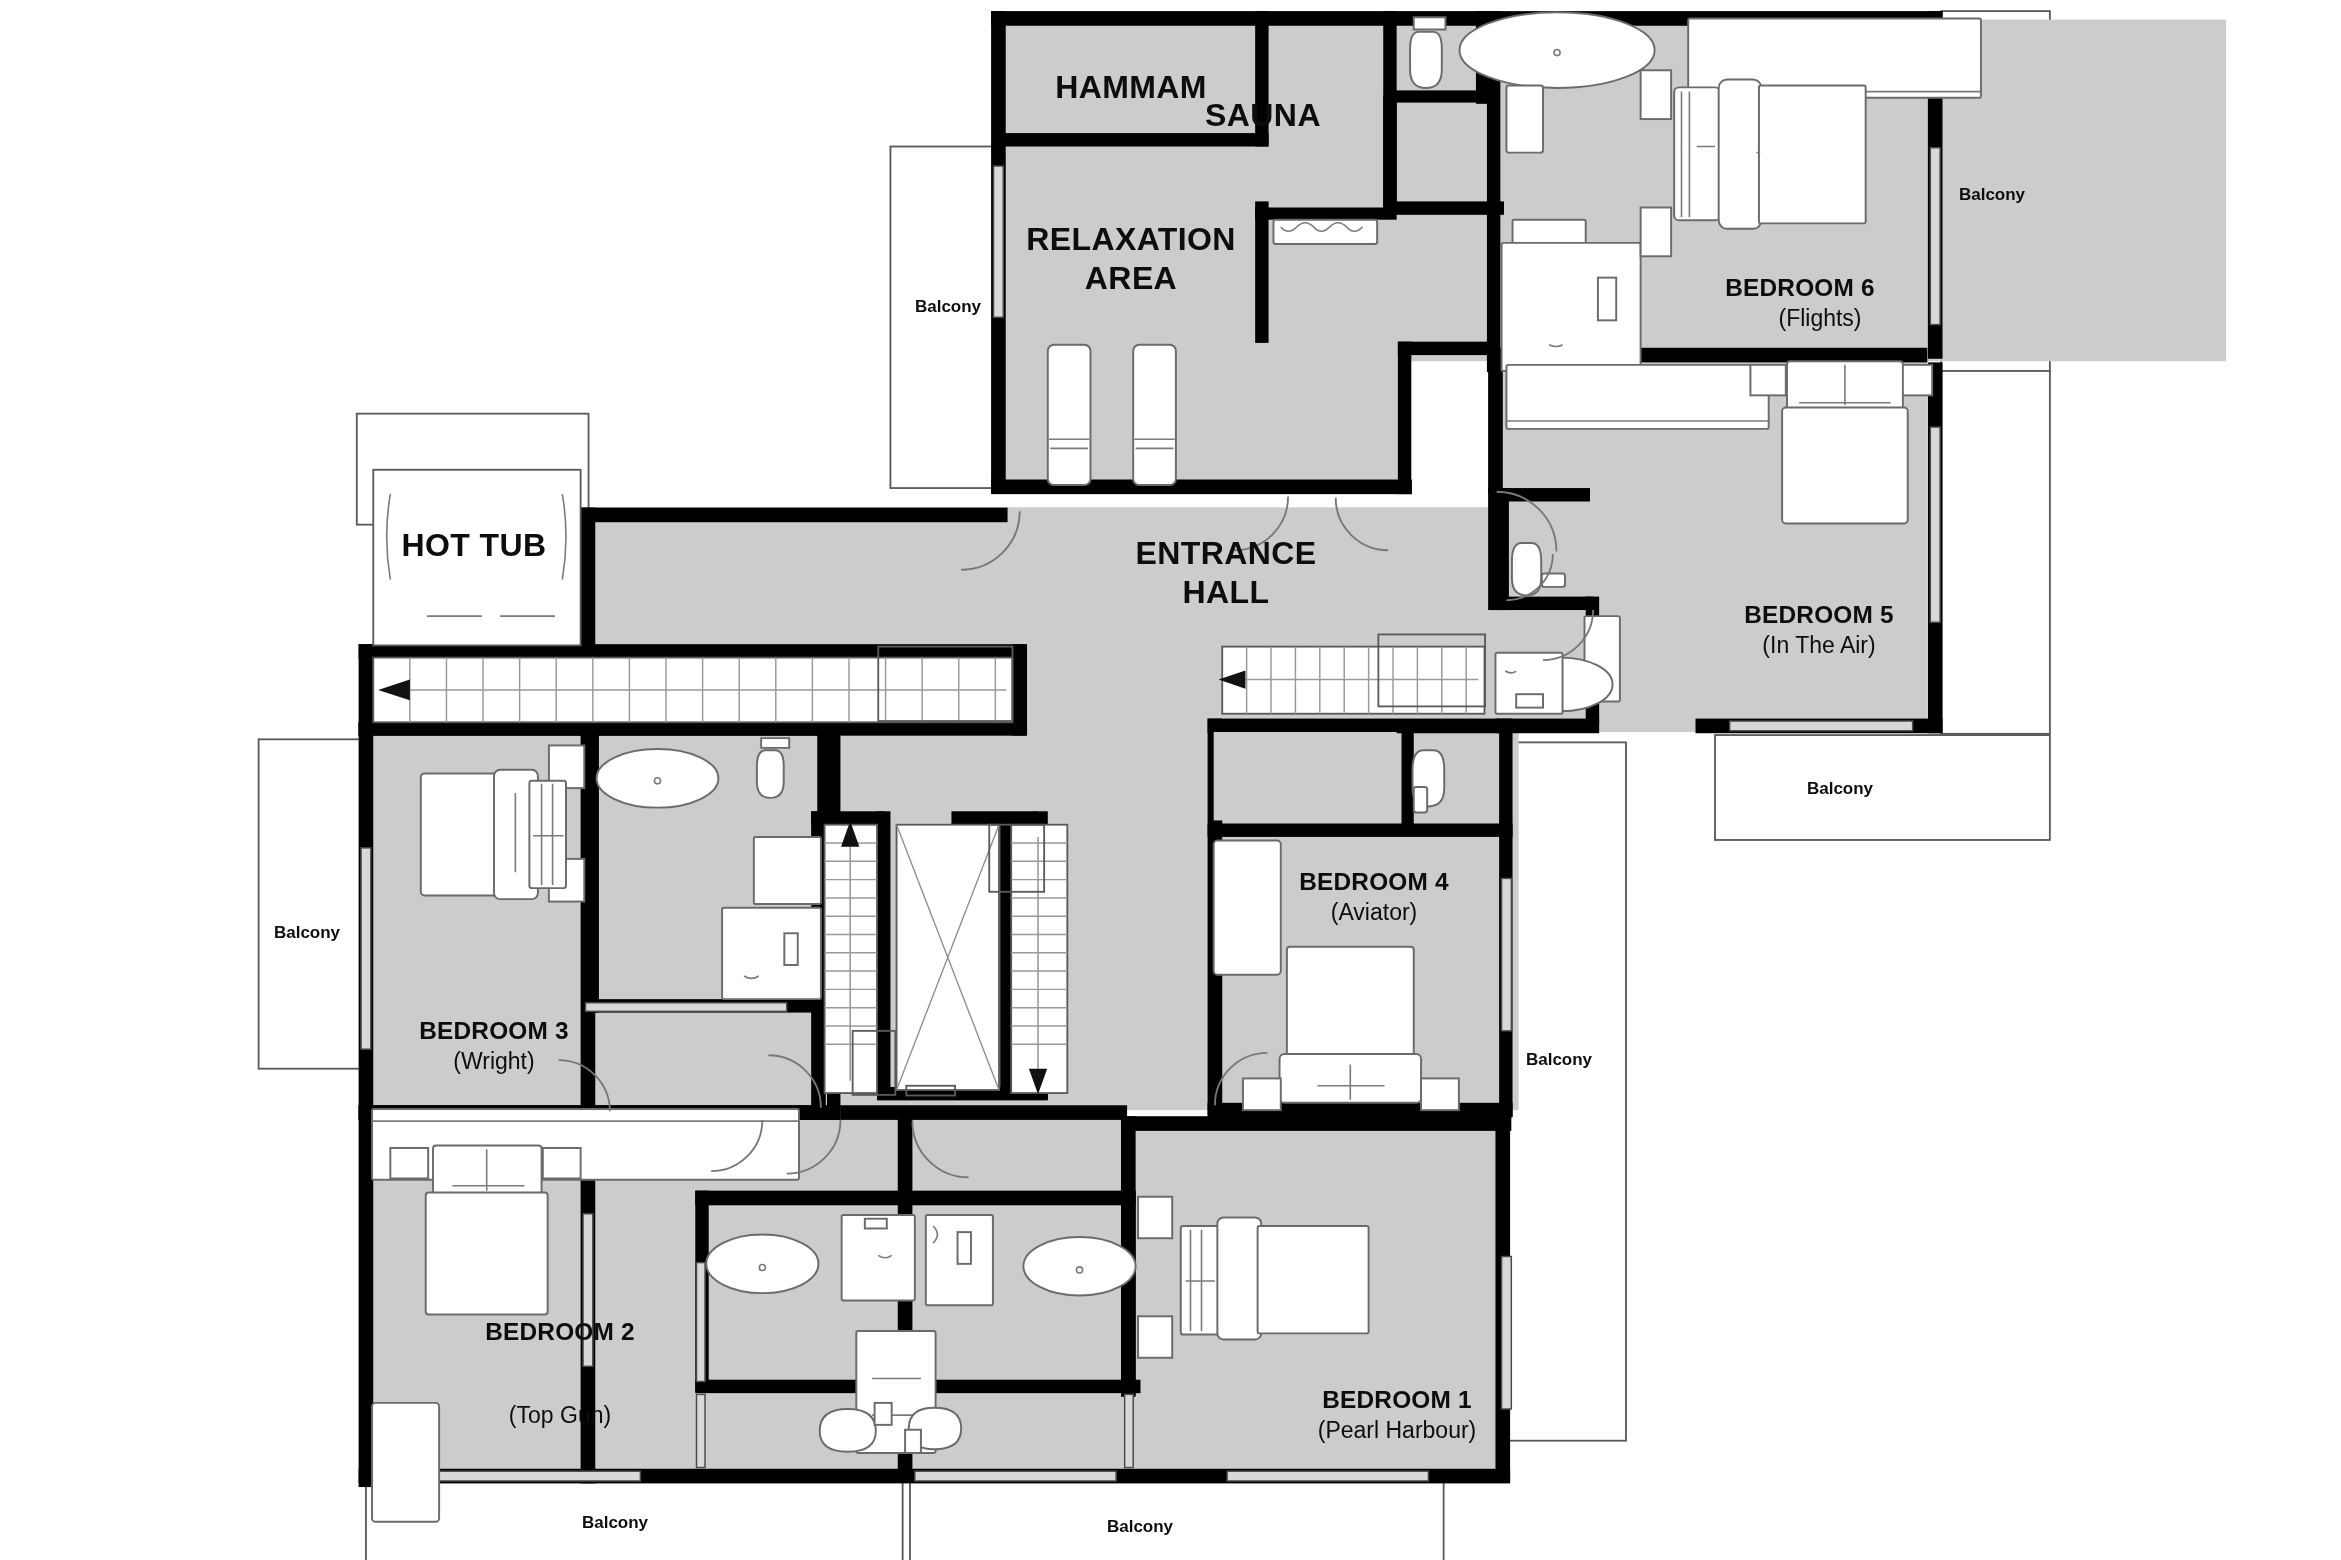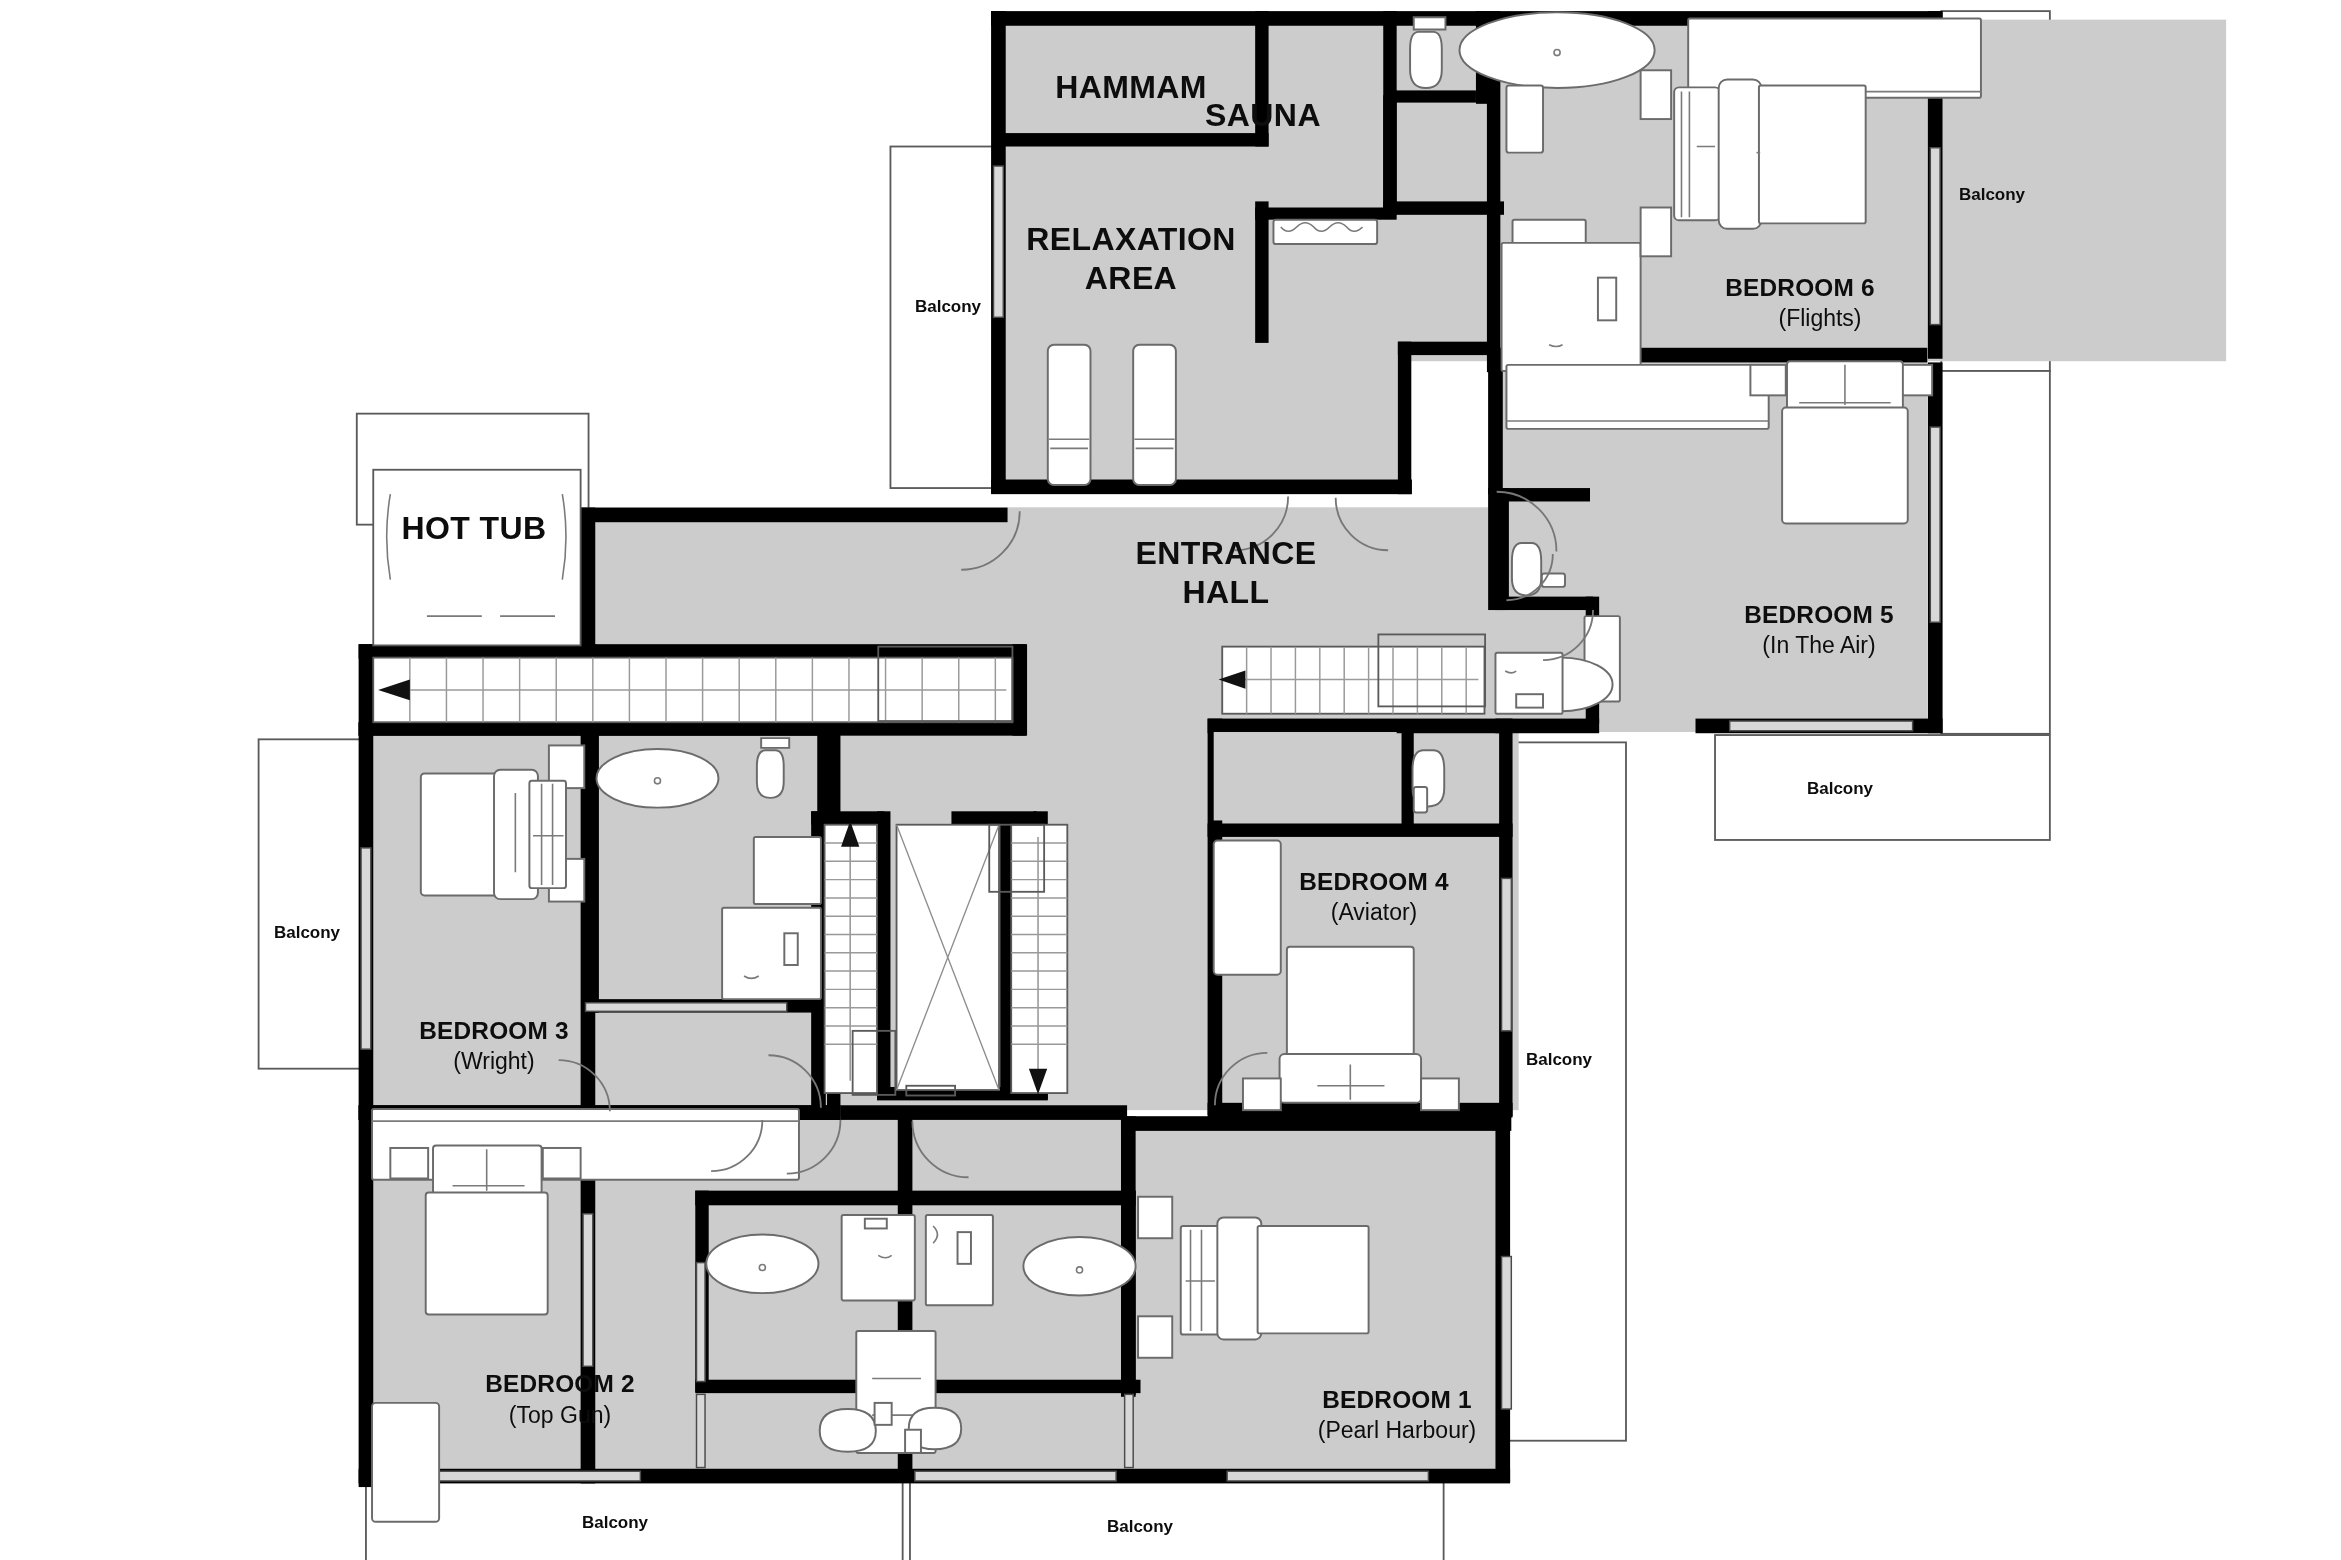--- a/index.html
+++ b/index.html
@@ -374,35 +374,35 @@
     <path d="M1496 1838 a92 92 0 0 0 92 92"></path>
     <path d="M1250 1836 a84 84 0 0 1 -84 84"></path>
   </g>
 
 </svg>
 
 <div class="lbl big ctr" style="left:1131px; top:88px;">HAMMAM</div>
 <div class="lbl big ctr" style="left:1263px; top:116px;">SAUNA</div>
 <div class="lbl big ctr" style="left:1131px; top:259px;"><span>RELAXATION</span><br><span>AREA</span></div>
 <div class="lbl big ctr" style="left:1226px; top:573px;"><span>ENTRANCE</span><br><span>HALL</span></div>
-<div class="lbl big ctr" style="left:474px;  top:529px;">HOT TUB</div>
+<div class="lbl big ctr" style="left:474px;  top:546px;">HOT TUB</div>
 
 <div class="lbl room ctr" style="left:1800px; top:288px;">BEDROOM 6</div>
 <div class="lbl sub ctr" style="left:1800px; top:318px;margin-left:20px;">(Flights)</div>
 
 <div class="lbl room ctr" style="left:1819px; top:615px;">BEDROOM 5</div>
 <div class="lbl sub ctr" style="left:1819px; top:645px;">(In The Air)</div>
 
 <div class="lbl room ctr" style="left:1374px; top:882px;">BEDROOM 4</div>
 <div class="lbl sub ctr" style="left:1374px; top:912px;">(Aviator)</div>
 
 <div class="lbl room ctr" style="left:494px;  top:1031px;">BEDROOM 3</div>
 <div class="lbl sub ctr" style="left:494px;  top:1061px;">(Wright)</div>
 
-<div class="lbl room ctr" style="left:560px;  top:1384px;text-align:right;">BEDROOM 2</div>
+<div class="lbl room ctr" style="left:560px;  top:1332px;text-align:right;">BEDROOM 2</div>
 <div class="lbl sub ctr" style="left:560px;  top:1415px;">(Top Gun)</div>
 
 <div class="lbl room ctr" style="left:1397px; top:1400px;">BEDROOM 1</div>
 <div class="lbl sub ctr" style="left:1397px; top:1430px;">(Pearl Harbour)</div>
 
 <div class="lbl bal ctr" style="left:948px; top:307px;">Balcony</div>
 <div class="lbl bal ctr" style="left:1992px; top:195px;">Balcony</div>
 <div class="lbl bal ctr" style="left:1840px; top:789px;">Balcony</div>
 <div class="lbl bal ctr" style="left:307px;  top:933px;">Balcony</div>
 <div class="lbl bal ctr" style="left:1559px; top:1060px;">Balcony</div>

